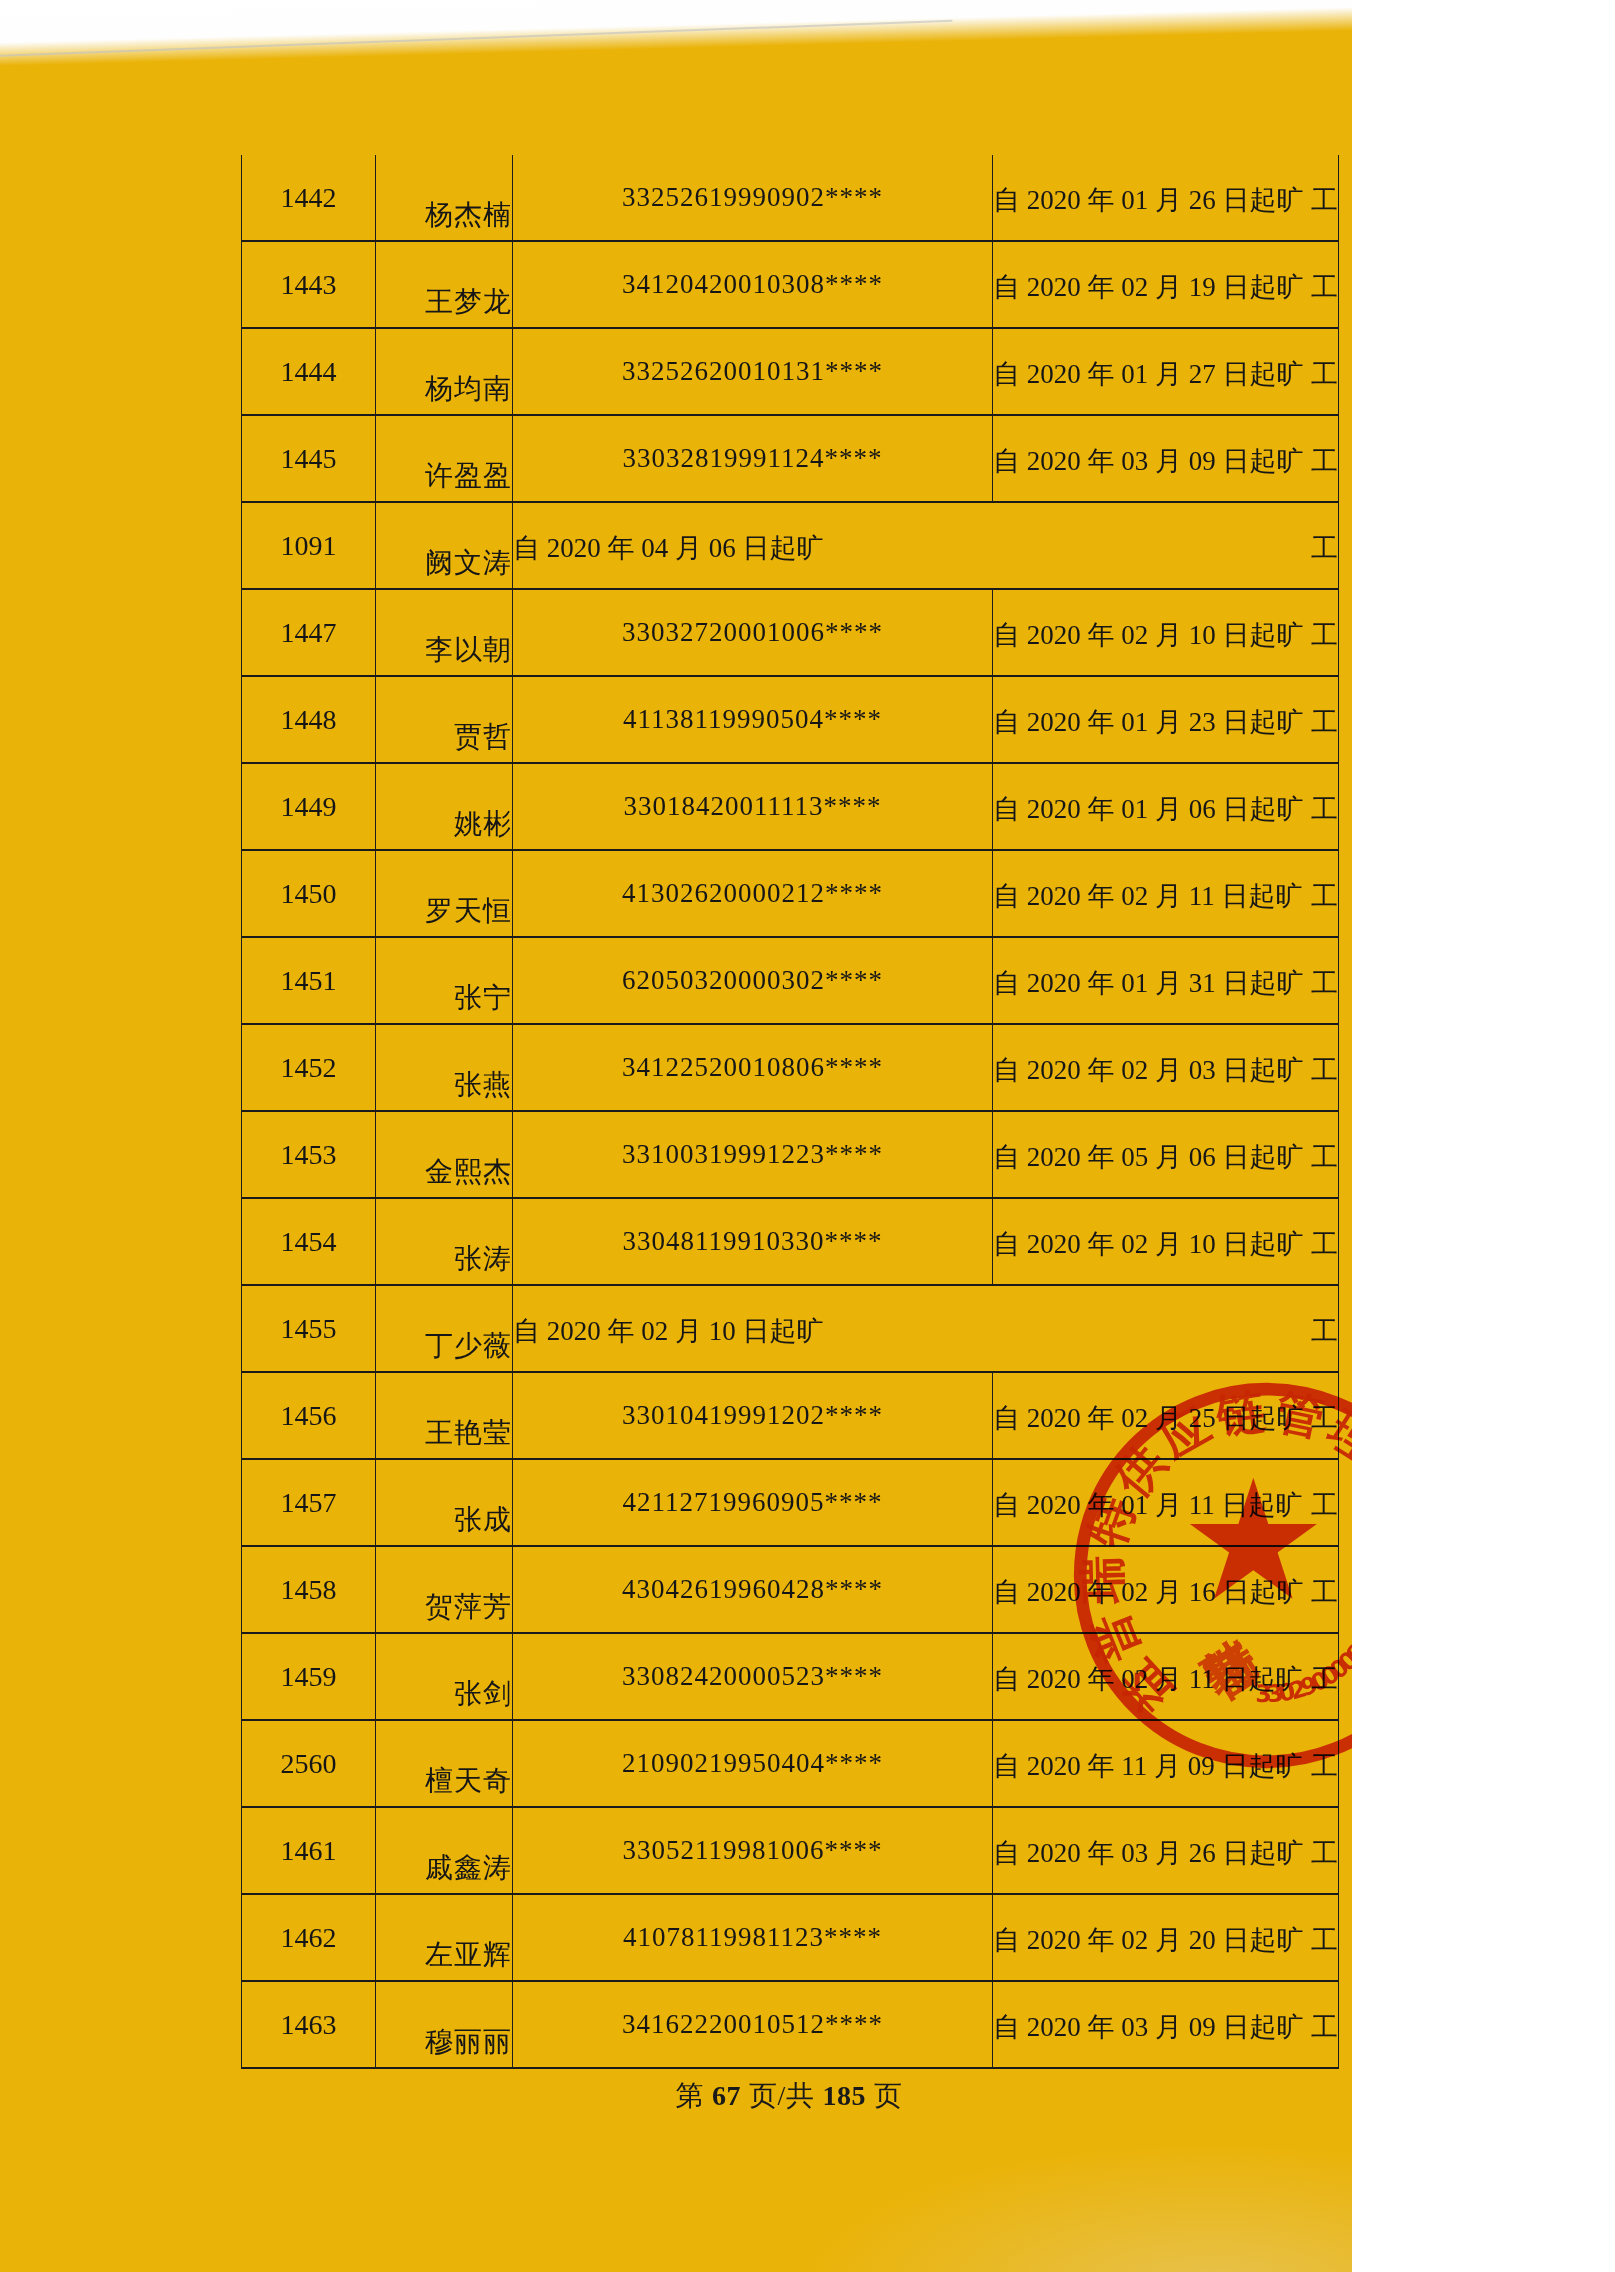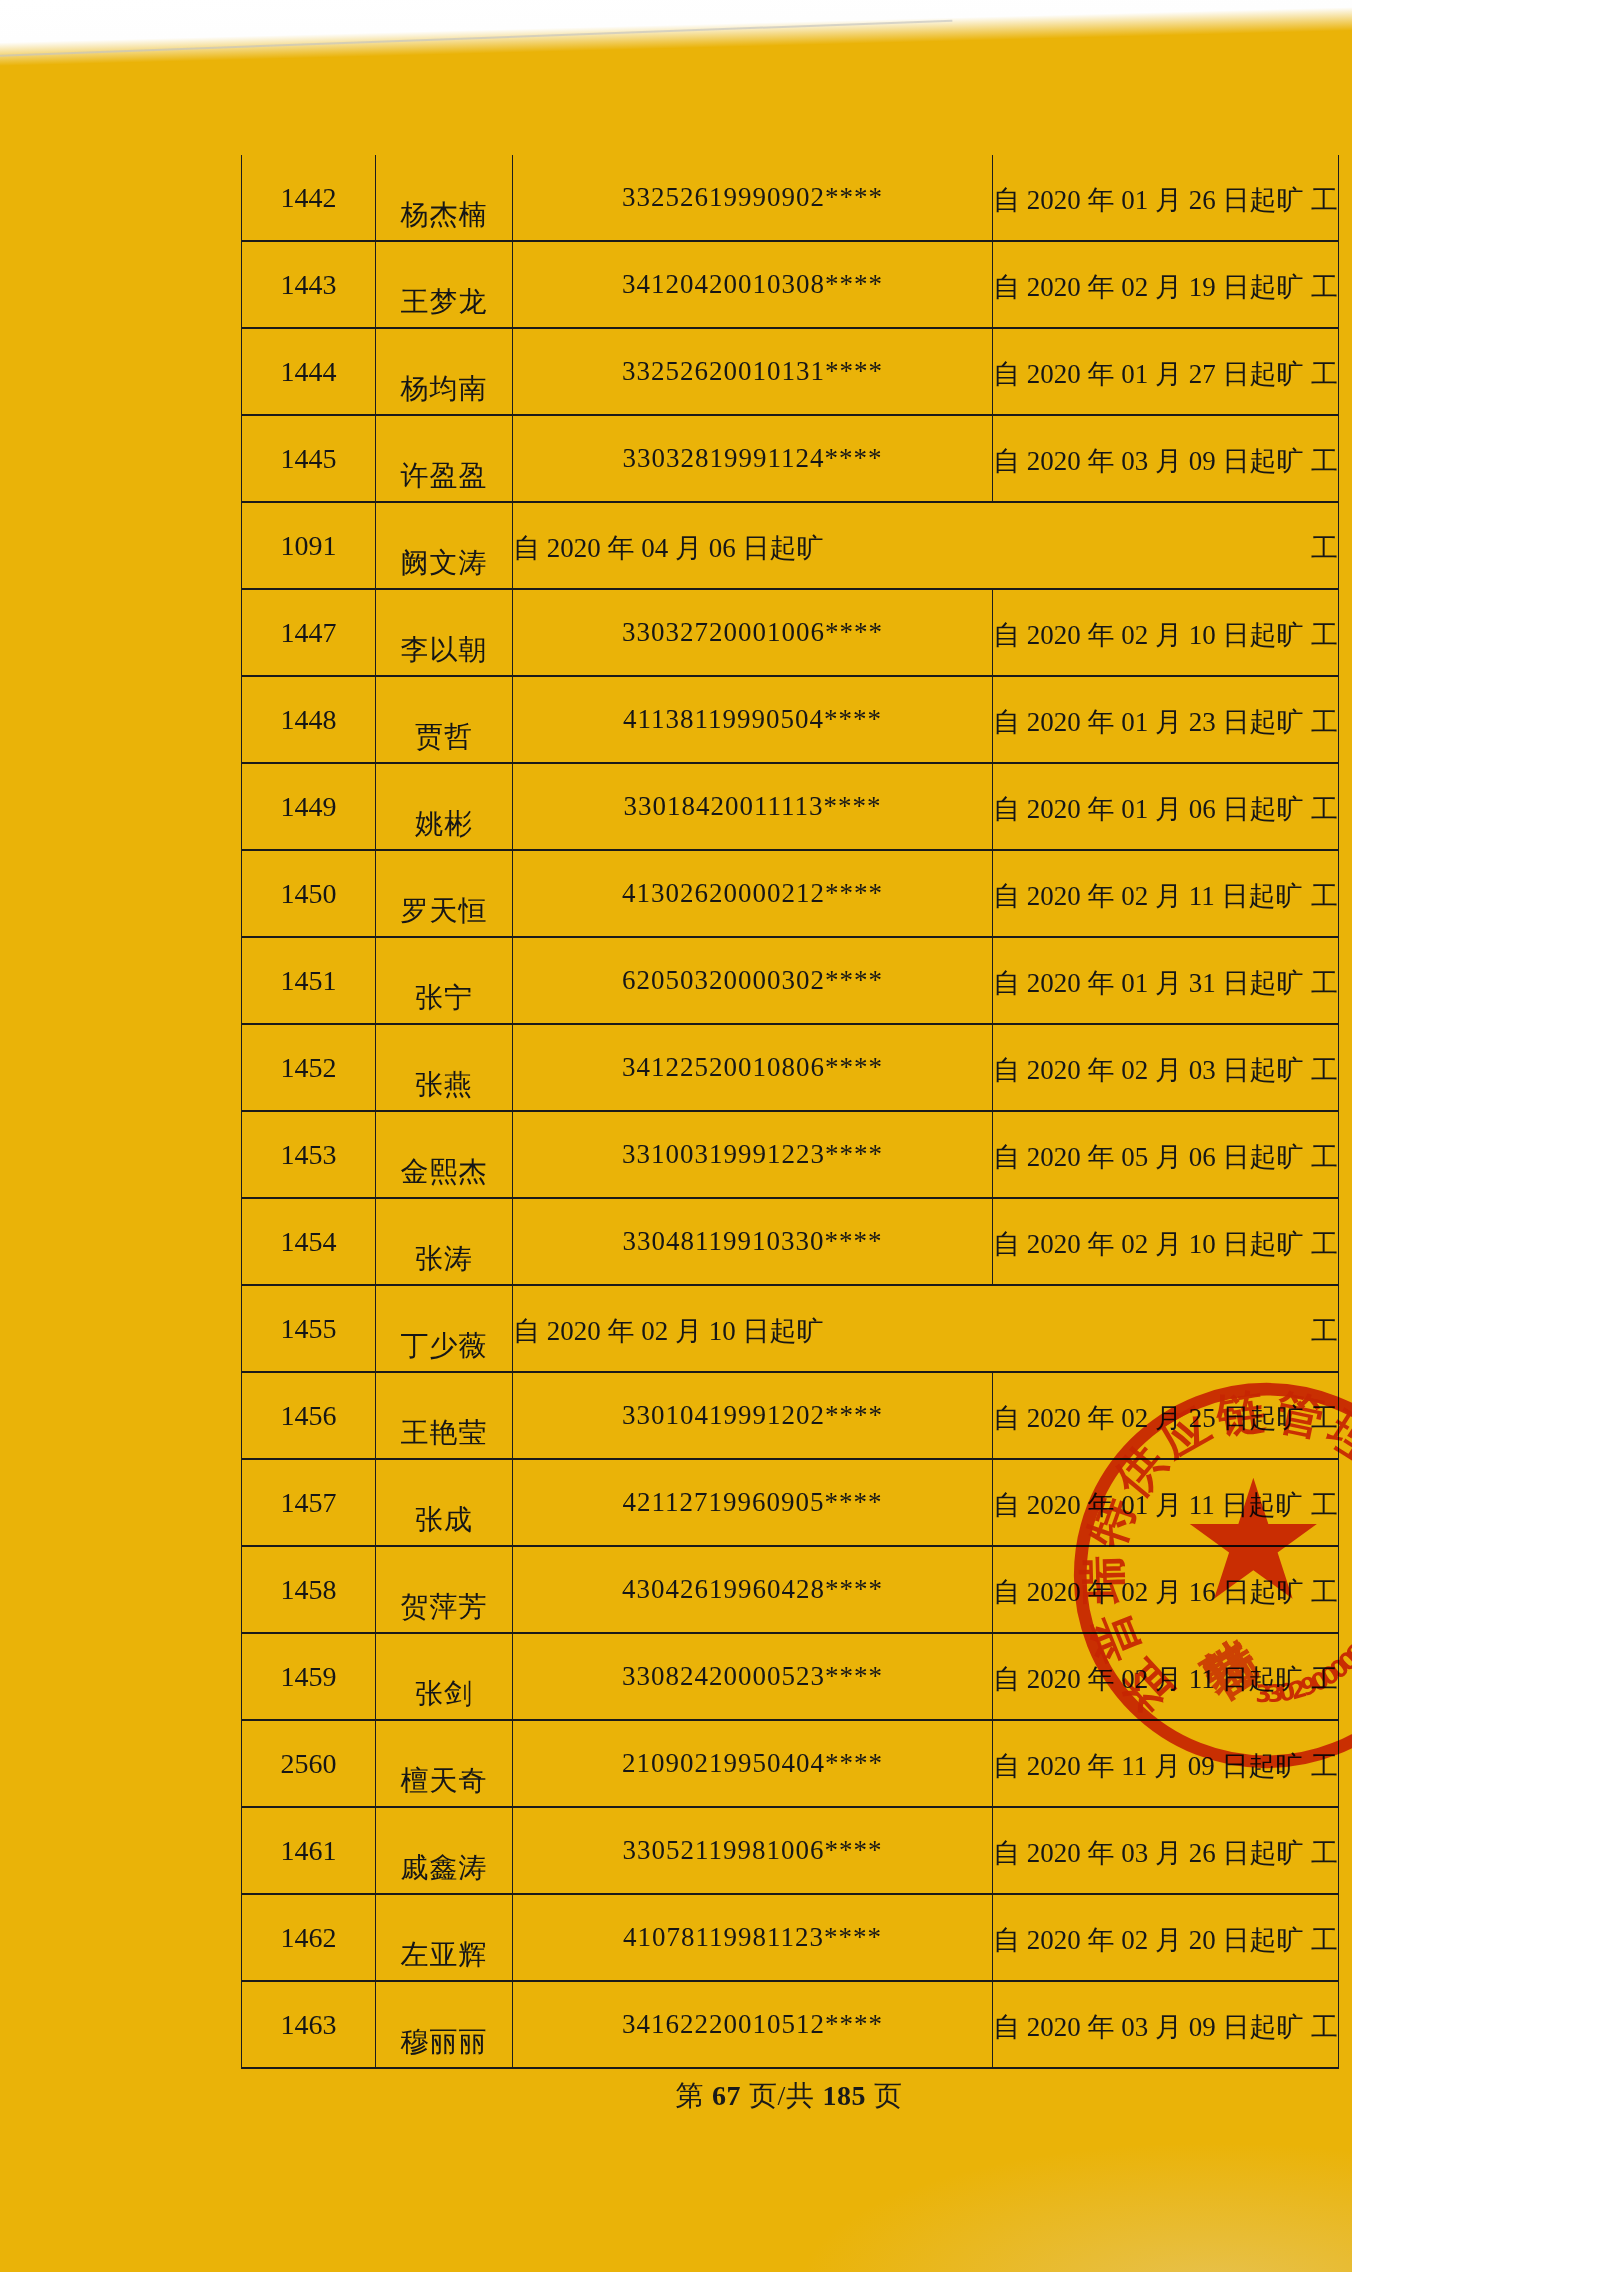--- a/index.html
+++ b/index.html
@@ -27,21 +27,21 @@
     background:radial-gradient(ellipse at 75% 110%, rgba(226,216,186,.38), rgba(226,216,186,0) 70%);
   }
   
   .doc-table{
     position:absolute;left:241px;top:155px;width:1096px;
     border-left:1.5px solid #1d1d1d;border-right:1.5px solid #1d1d1d;
   }
   .trow{display:flex;height:87px;border-bottom:2.5px solid #1a1a1a;box-sizing:border-box;}
   .cell{box-sizing:border-box;display:flex;align-items:center;justify-content:center;}
   .c-no{width:133px;font-size:28px;}
-  .c-name{width:137px;border-left:1.5px solid #1d1d1d;align-items:flex-end;padding-bottom:6px;font-size:28px;letter-spacing:1px;}
+  .c-name{width:137px;border-left:1.5px solid #1d1d1d;align-items:flex-end;padding-bottom:6px;font-size:28px;letter-spacing:1px;justify-content:flex-end;}
   .c-id{width:480px;border-left:1.5px solid #1d1d1d;font-size:27px;letter-spacing:1px;}
   .c-date{flex:1;border-left:1.5px solid #1d1d1d;flex-direction:row;justify-content:space-between;padding:11px 0 6px;font-size:27px;}
   .date-l1{white-space:nowrap;}
   
   .footer{
     position:absolute;left:241px;top:2077px;width:1096px;
     text-align:center;font-size:28px;color:#1a1a1a;letter-spacing:0.5px;
   }
   .footer span{margin:0 3px;}
   .footer .num{font-weight:bold;margin:0 5px;}

